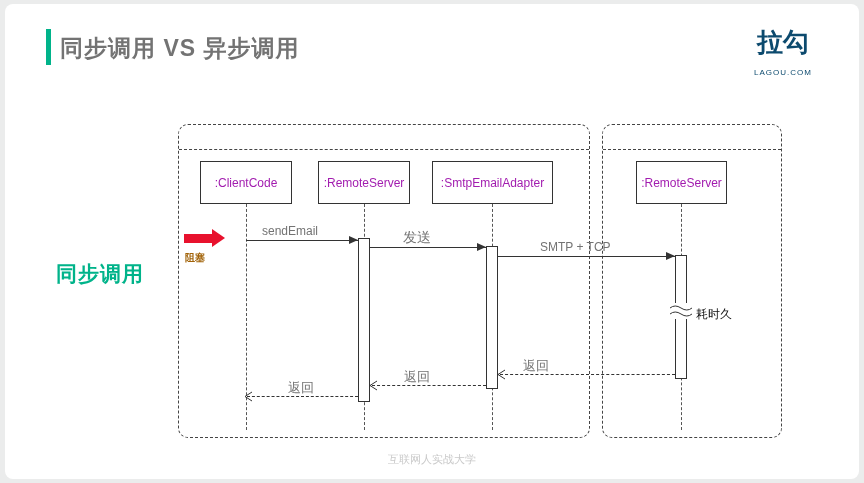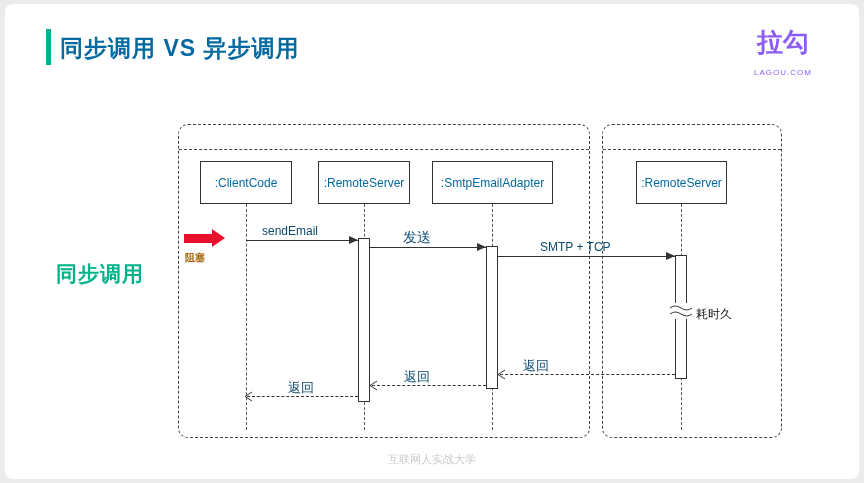--- a/index.html
+++ b/index.html
@@ -9,44 +9,44 @@
     background:#ebecec;
     font-family:"Liberation Sans","DejaVu Sans",sans-serif;
     overflow:hidden;
   }
   .card {
     position:absolute; left:5px; top:4px; width:854px; height:475px;
     background:#ffffff; border-radius:8px;
   }
   
   .accent-bar { position:absolute; left:46px; top:29px; width:5px; height:36px; background:#00b38a; }
-  .page-title { position:absolute; left:60px; top:33px; font-size:23px; font-weight:bold; color:#0369a1; letter-spacing:1px; }
-  .logo { position:absolute; left:748px; top:28px; width:70px; text-align:center; color:#8b5cf6; }
+  .page-title { position:absolute; left:60px; top:33px; font-size:23px; font-weight:bold; color:#737373; letter-spacing:1px; }
+  .logo { position:absolute; left:748px; top:28px; width:70px; text-align:center; color:#0c4a6e; }
   .logo-name { font-size:26px; font-weight:bold; line-height:1.1; }
   .logo-domain { font-size:8px; letter-spacing:1px; margin-top:11px; }
   
   .side-label { position:absolute; left:56px; top:260px; font-size:21px; font-weight:bold; color:#00b38a; letter-spacing:1px; }
   .watermark { position:absolute; left:0; top:452px; width:100%; text-align:center; font-size:11px; color:#c9c9c9; }
   
   .frame { position:absolute; border:1px dashed #444; border-radius:10px; background:transparent; }
   .frame-label { position:absolute; top:4px; left:0; right:0; text-align:center; font-size:13px; color:#111; }
   .frame-sep { position:absolute; top:24px; left:0; right:0; border-top:1px dashed #444; }
   
   .lifeline-head {
     position:absolute; height:43px; background:#fff; border:1px solid #333;
-    display:flex; align-items:center; justify-content:center; font-size:12px; color:#0369a1;
+    display:flex; align-items:center; justify-content:center; font-size:12px; color:#a21caf;
   }
   .vdash { position:absolute; width:0; border-left:1px dashed #555; }
   .activation { position:absolute; width:12px; background:#fff; border:1px solid #333; }
   
   .hline { position:absolute; height:0; border-top:1px solid #333; }
   .dhline { position:absolute; height:0; border-top:1px dashed #333; }
   .arrow-right { position:absolute; width:0; height:0; border-left:9px solid #333; border-top:4px solid transparent; border-bottom:4px solid transparent; }
   .open-head { position:absolute; }
-  .msg-label { position:absolute; font-size:12px; color:#0c4a6e; white-space:nowrap; }
+  .msg-label { position:absolute; font-size:12px; color:#737373; white-space:nowrap; }
   .cn-label { font-size:13px; }
   .big-cn { font-size:14px; }
   
   .block-shaft { position:absolute; left:184px; top:234px; width:28px; height:9px; background:#e8112d; }
   .block-head { position:absolute; left:212px; top:229px; width:0; height:0; border-left:13px solid #e8112d; border-top:9px solid transparent; border-bottom:9px solid transparent; }
   .block-label { position:absolute; left:185px; top:251px; font-size:10px; font-weight:bold; color:#a16207; }
   
   .wave { position:absolute; left:669px; top:303px; }
   .duration-label { position:absolute; left:696px; top:306px; font-size:12px; color:#111; }
 </style>

